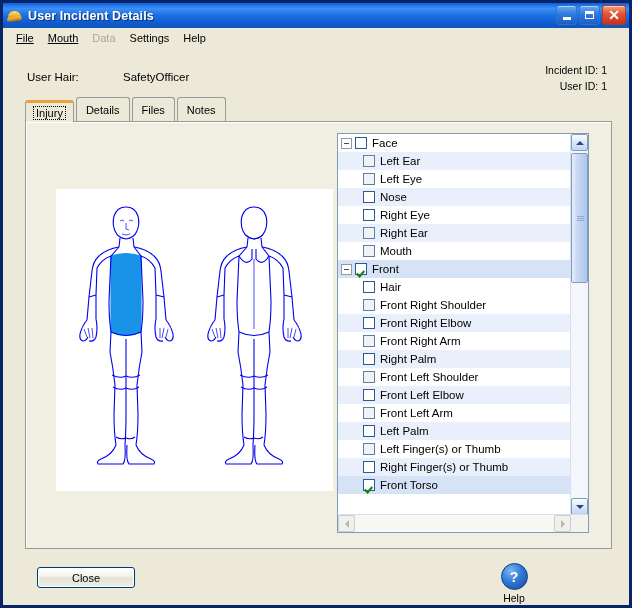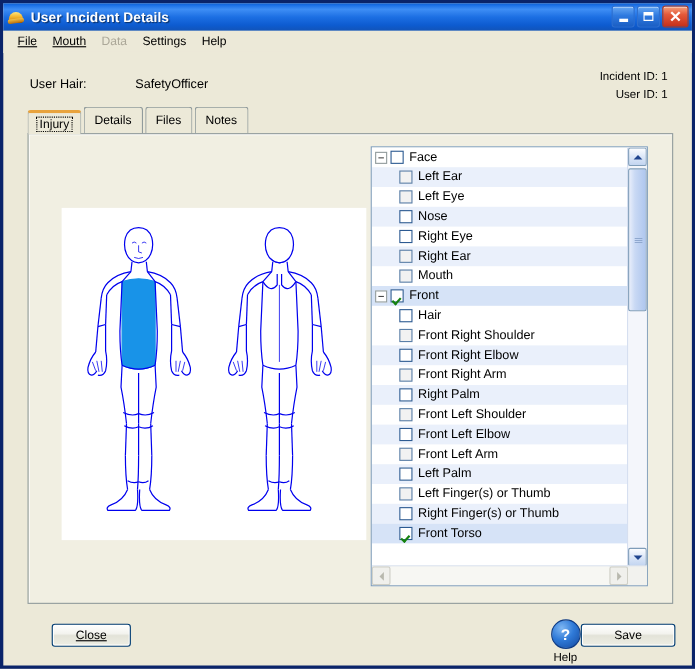--- a/index.html
+++ b/index.html
@@ -202,21 +202,21 @@
   .sb-corner{position:absolute;right:0;bottom:0;width:17px;height:17px;background:#f2f2ee;}
   
   .btn{
     box-sizing:border-box;
     border:1px solid #003c74;border-radius:3px;
     background:linear-gradient(180deg,#ffffff 0%,#f3f3ee 42%,#e3e3d8 52%,#eeeee4 100%);
     font-size:11px;color:#000;
     display:flex;align-items:center;justify-content:center;
     box-shadow:inset 0 0 0 1px #fff;
   }
-  .btn-close{position:absolute;left:44px;top:564px;width:72px;height:21px;text-decoration:underline;}
+  .btn-close{position:absolute;left:34px;top:564px;width:98px;height:21px;}
   .btn-save{position:absolute;left:525px;top:564px;width:86px;height:21px;}
   .helpwrap{
     position:absolute;left:494px;top:560px;width:34px;height:42px;
     display:flex;flex-direction:column;align-items:center;
   }
   .help-circle{
     width:25px;height:25px;border-radius:50%;
     background:radial-gradient(circle at 35% 28%,#7fb7f2 0%,#2f7ad8 45%,#14479c 100%);
     display:flex;align-items:center;justify-content:center;
     color:#fff;font-weight:bold;font-size:14px;
@@ -547,15 +547,14 @@
     </div>
   </div>
 
   <div class="btn btn-close">Close</div>
 
   <div class="helpwrap">
     <div class="help-circle">?</div>
     <div class="help-label">Help</div>
   </div>
 
-  <div class="btn btn-save">Save</div>
 
 </div>
 
 </body></html>

